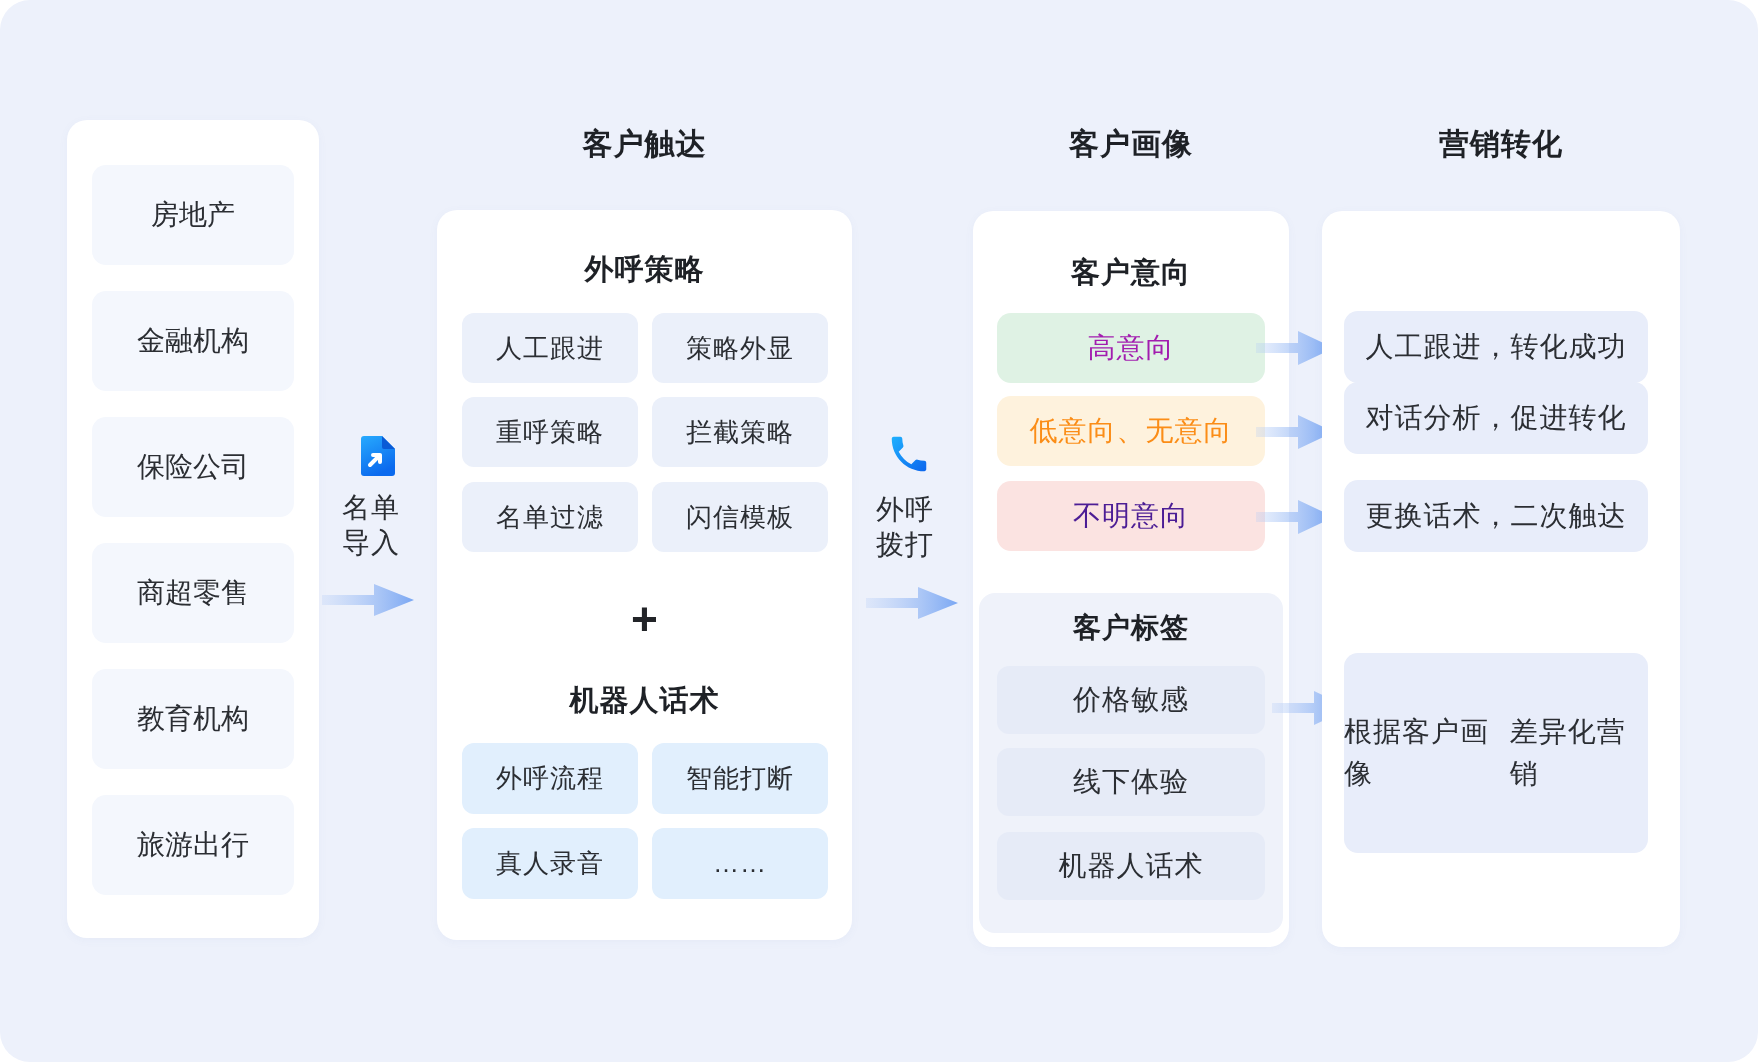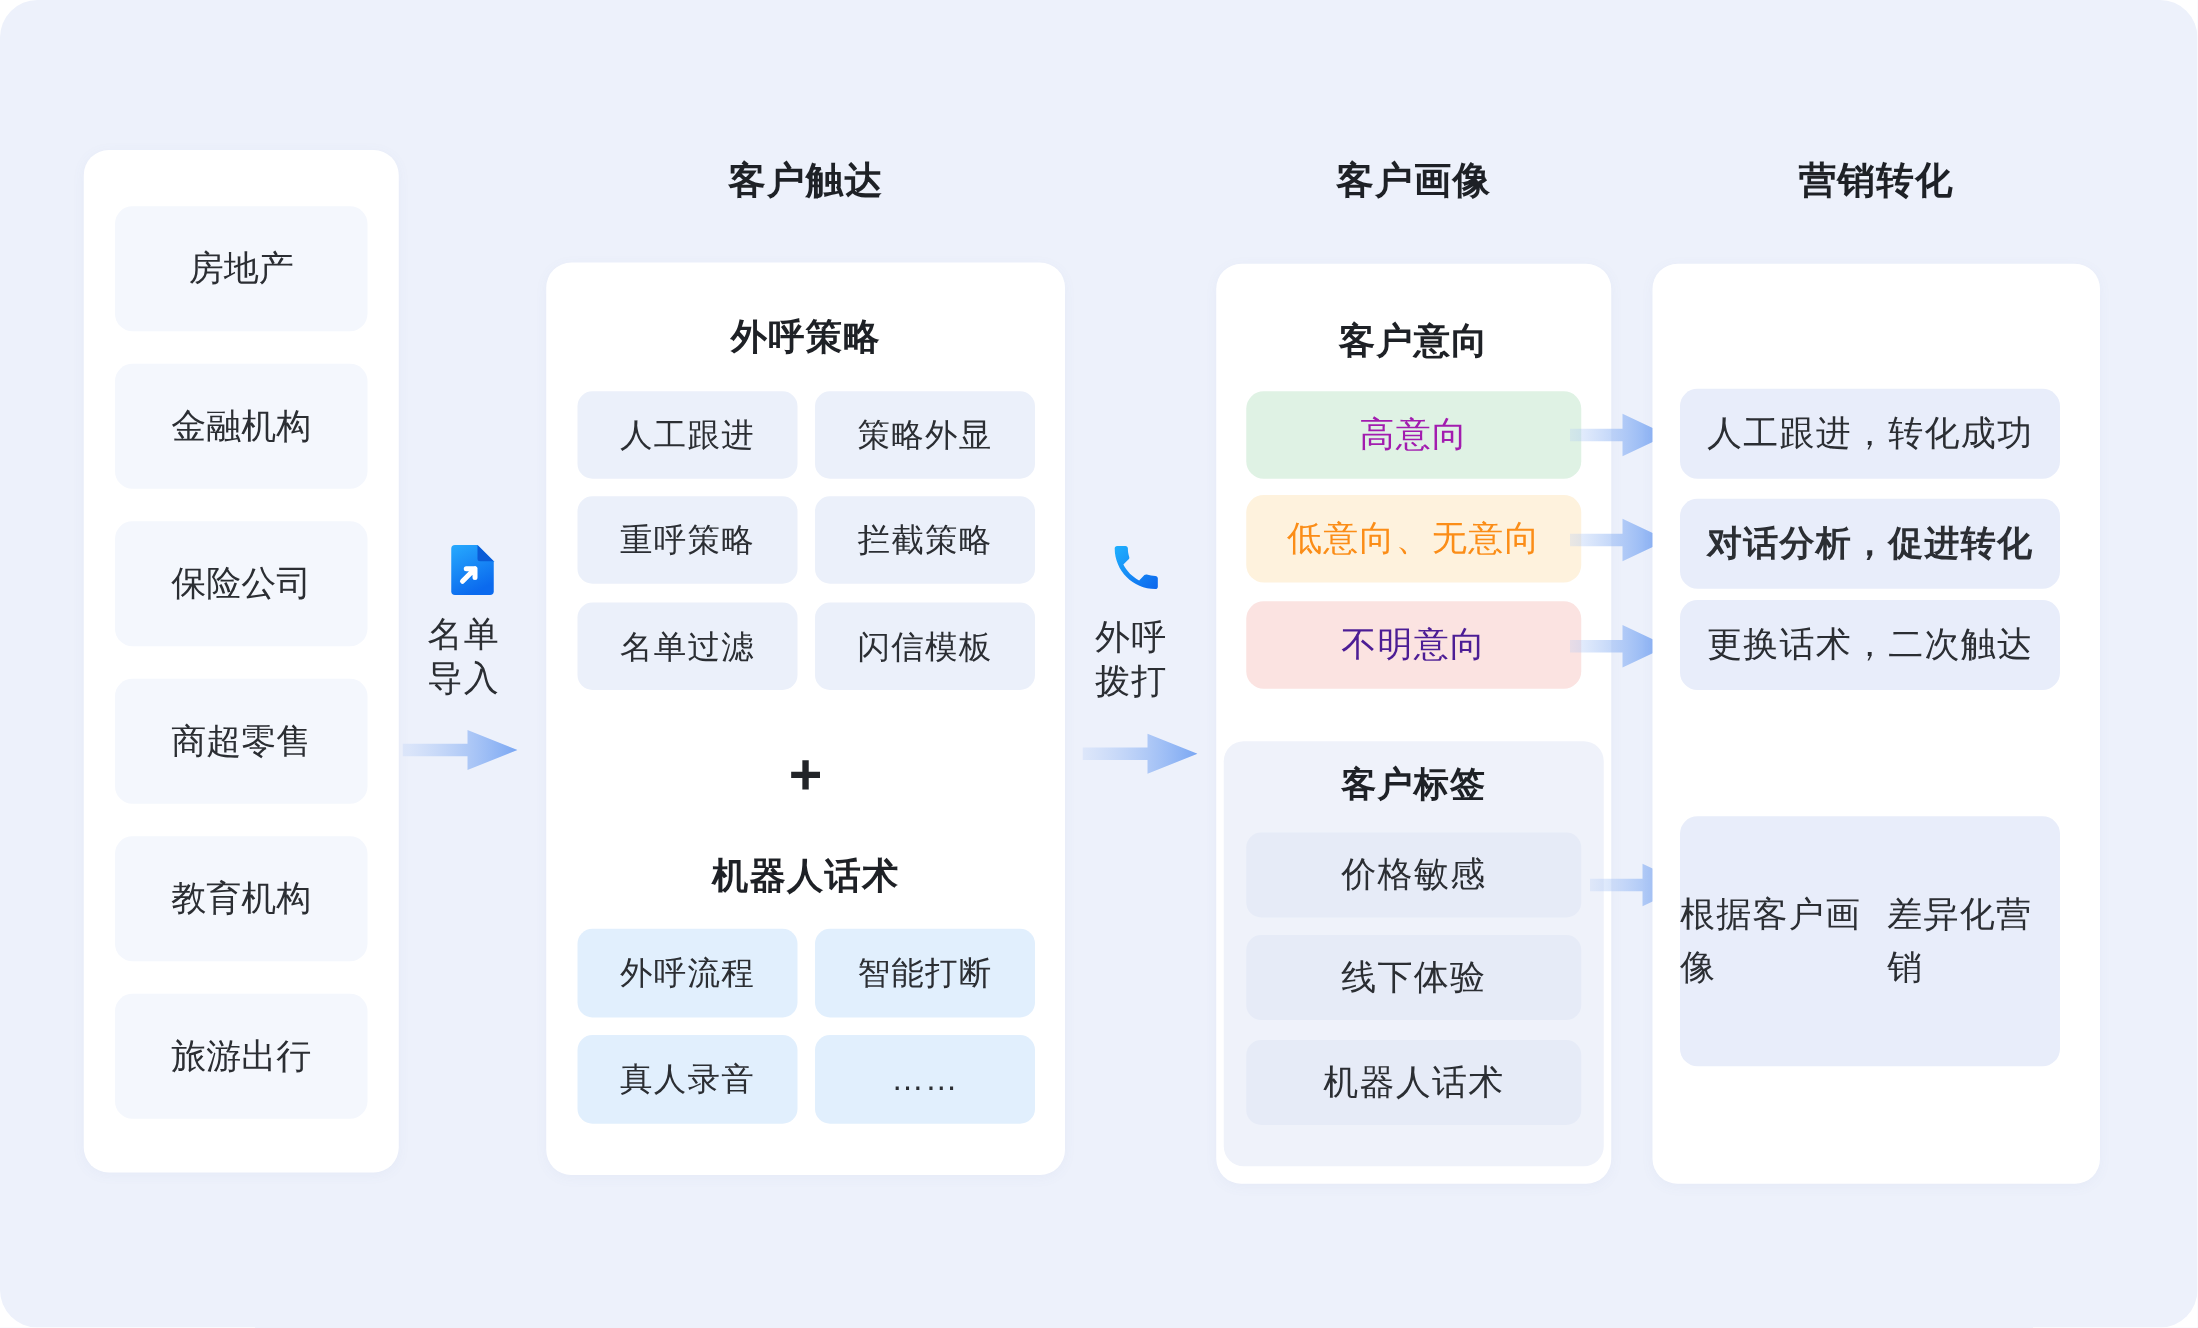--- a/index.html
+++ b/index.html
@@ -129,21 +129,21 @@
     </svg>
   <svg class="abs" style="left:1256px;top:497px;" width="78" height="40" viewBox="0 0 78 40">
       <use href="#arrow-small"></use>
     </svg>
   <svg class="abs" style="left:1272px;top:688px;" width="78" height="40" viewBox="0 0 78 40">
       <use href="#arrow-small"></use>
     </svg>
 
   <div class="card" style="left:1322px;top:211px;width:358px;height:736px;">
     <div class="right-item" style="top:100px;">人工跟进，转化成功</div>
-    <div class="right-item" style="top:188px;font-weight:bold;">对话分析，促进转化</div>
+    <div class="right-item" style="top:171px;">对话分析，促进转化</div>
     <div class="right-item" style="top:269px;">更换话术，二次触达</div>
     <div class="right-item" style="top:442px;height:200px;flex-direction:row;line-height:42px;">
       <div>根据客户画像</div>
       <div>差异化营销</div>
     </div>
   </div>
 
 </div>
 
 </body></html>

